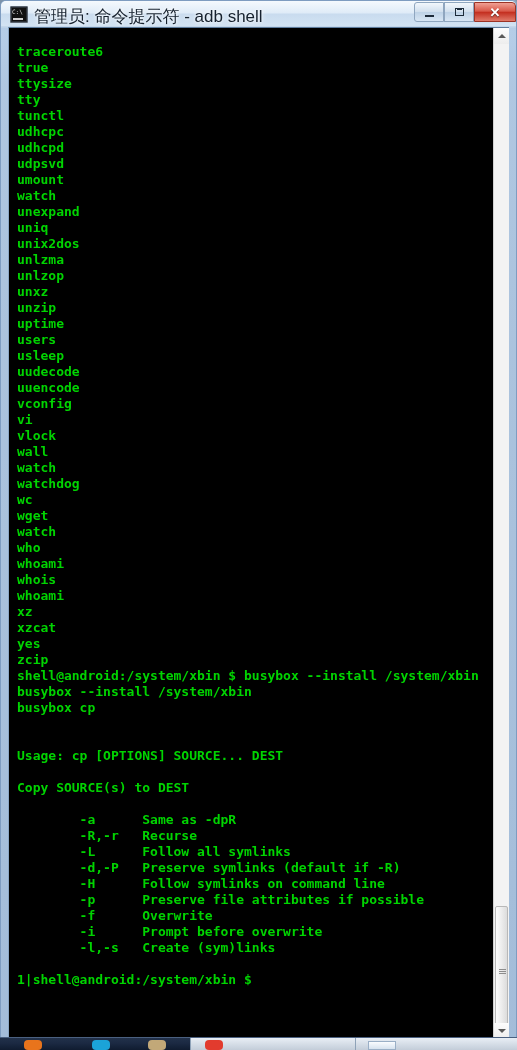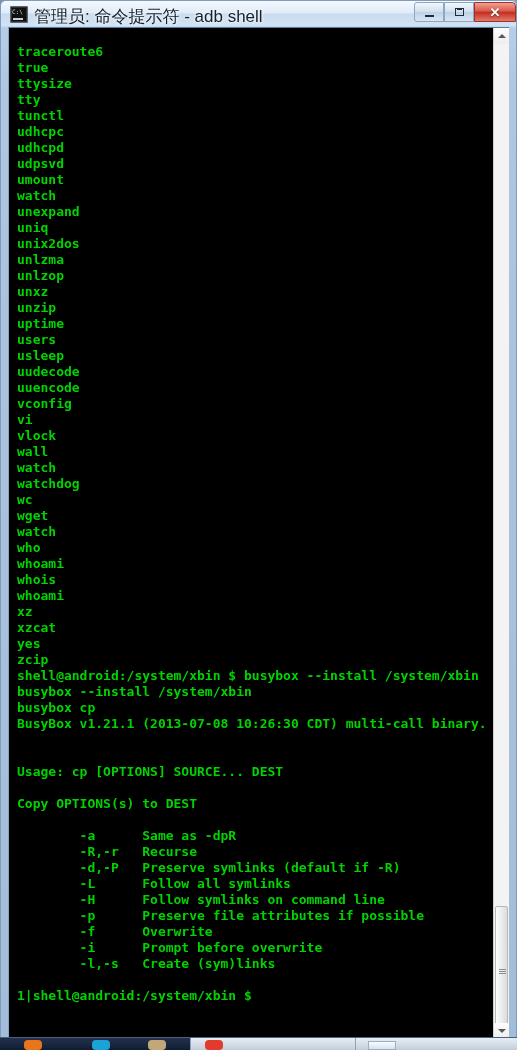--- a/index.html
+++ b/index.html
@@ -361,31 +361,30 @@
         <div class="line">whoami</div>
         <div class="line">whois</div>
         <div class="line">whoami</div>
         <div class="line">xz</div>
         <div class="line">xzcat</div>
         <div class="line">yes</div>
         <div class="line">zcip</div>
         <div class="line">shell@android:/system/xbin $ busybox --install /system/xbin</div>
         <div class="line">busybox --install /system/xbin</div>
         <div class="line">busybox cp</div>
-        <div class="line">BusyBox v1.21.1 (2013-07-08 10:26:30 CDT) multi-call binary.</div>
         <div class="line">&nbsp;</div>
         <div class="line">&nbsp;</div>
         <div class="line">Usage: cp [OPTIONS] SOURCE... DEST</div>
         <div class="line">&nbsp;</div>
-        <div class="line">Copy OPTIONS(s) to DEST</div>
+        <div class="line">Copy SOURCE(s) to DEST</div>
         <div class="line">&nbsp;</div>
         <div class="line">        -a      Same as -dpR</div>
         <div class="line">        -R,-r   Recurse</div>
+        <div class="line">        -L      Follow all symlinks</div>
         <div class="line">        -d,-P   Preserve symlinks (default if -R)</div>
-        <div class="line">        -L      Follow all symlinks</div>
         <div class="line">        -H      Follow symlinks on command line</div>
         <div class="line">        -p      Preserve file attributes if possible</div>
         <div class="line">        -f      Overwrite</div>
         <div class="line">        -i      Prompt before overwrite</div>
         <div class="line">        -l,-s   Create (sym)links</div>
         <div class="line">&nbsp;</div>
         <div class="line">1|shell@android:/system/xbin $</div>
       </div>
 
     <div id="scrollbar">

